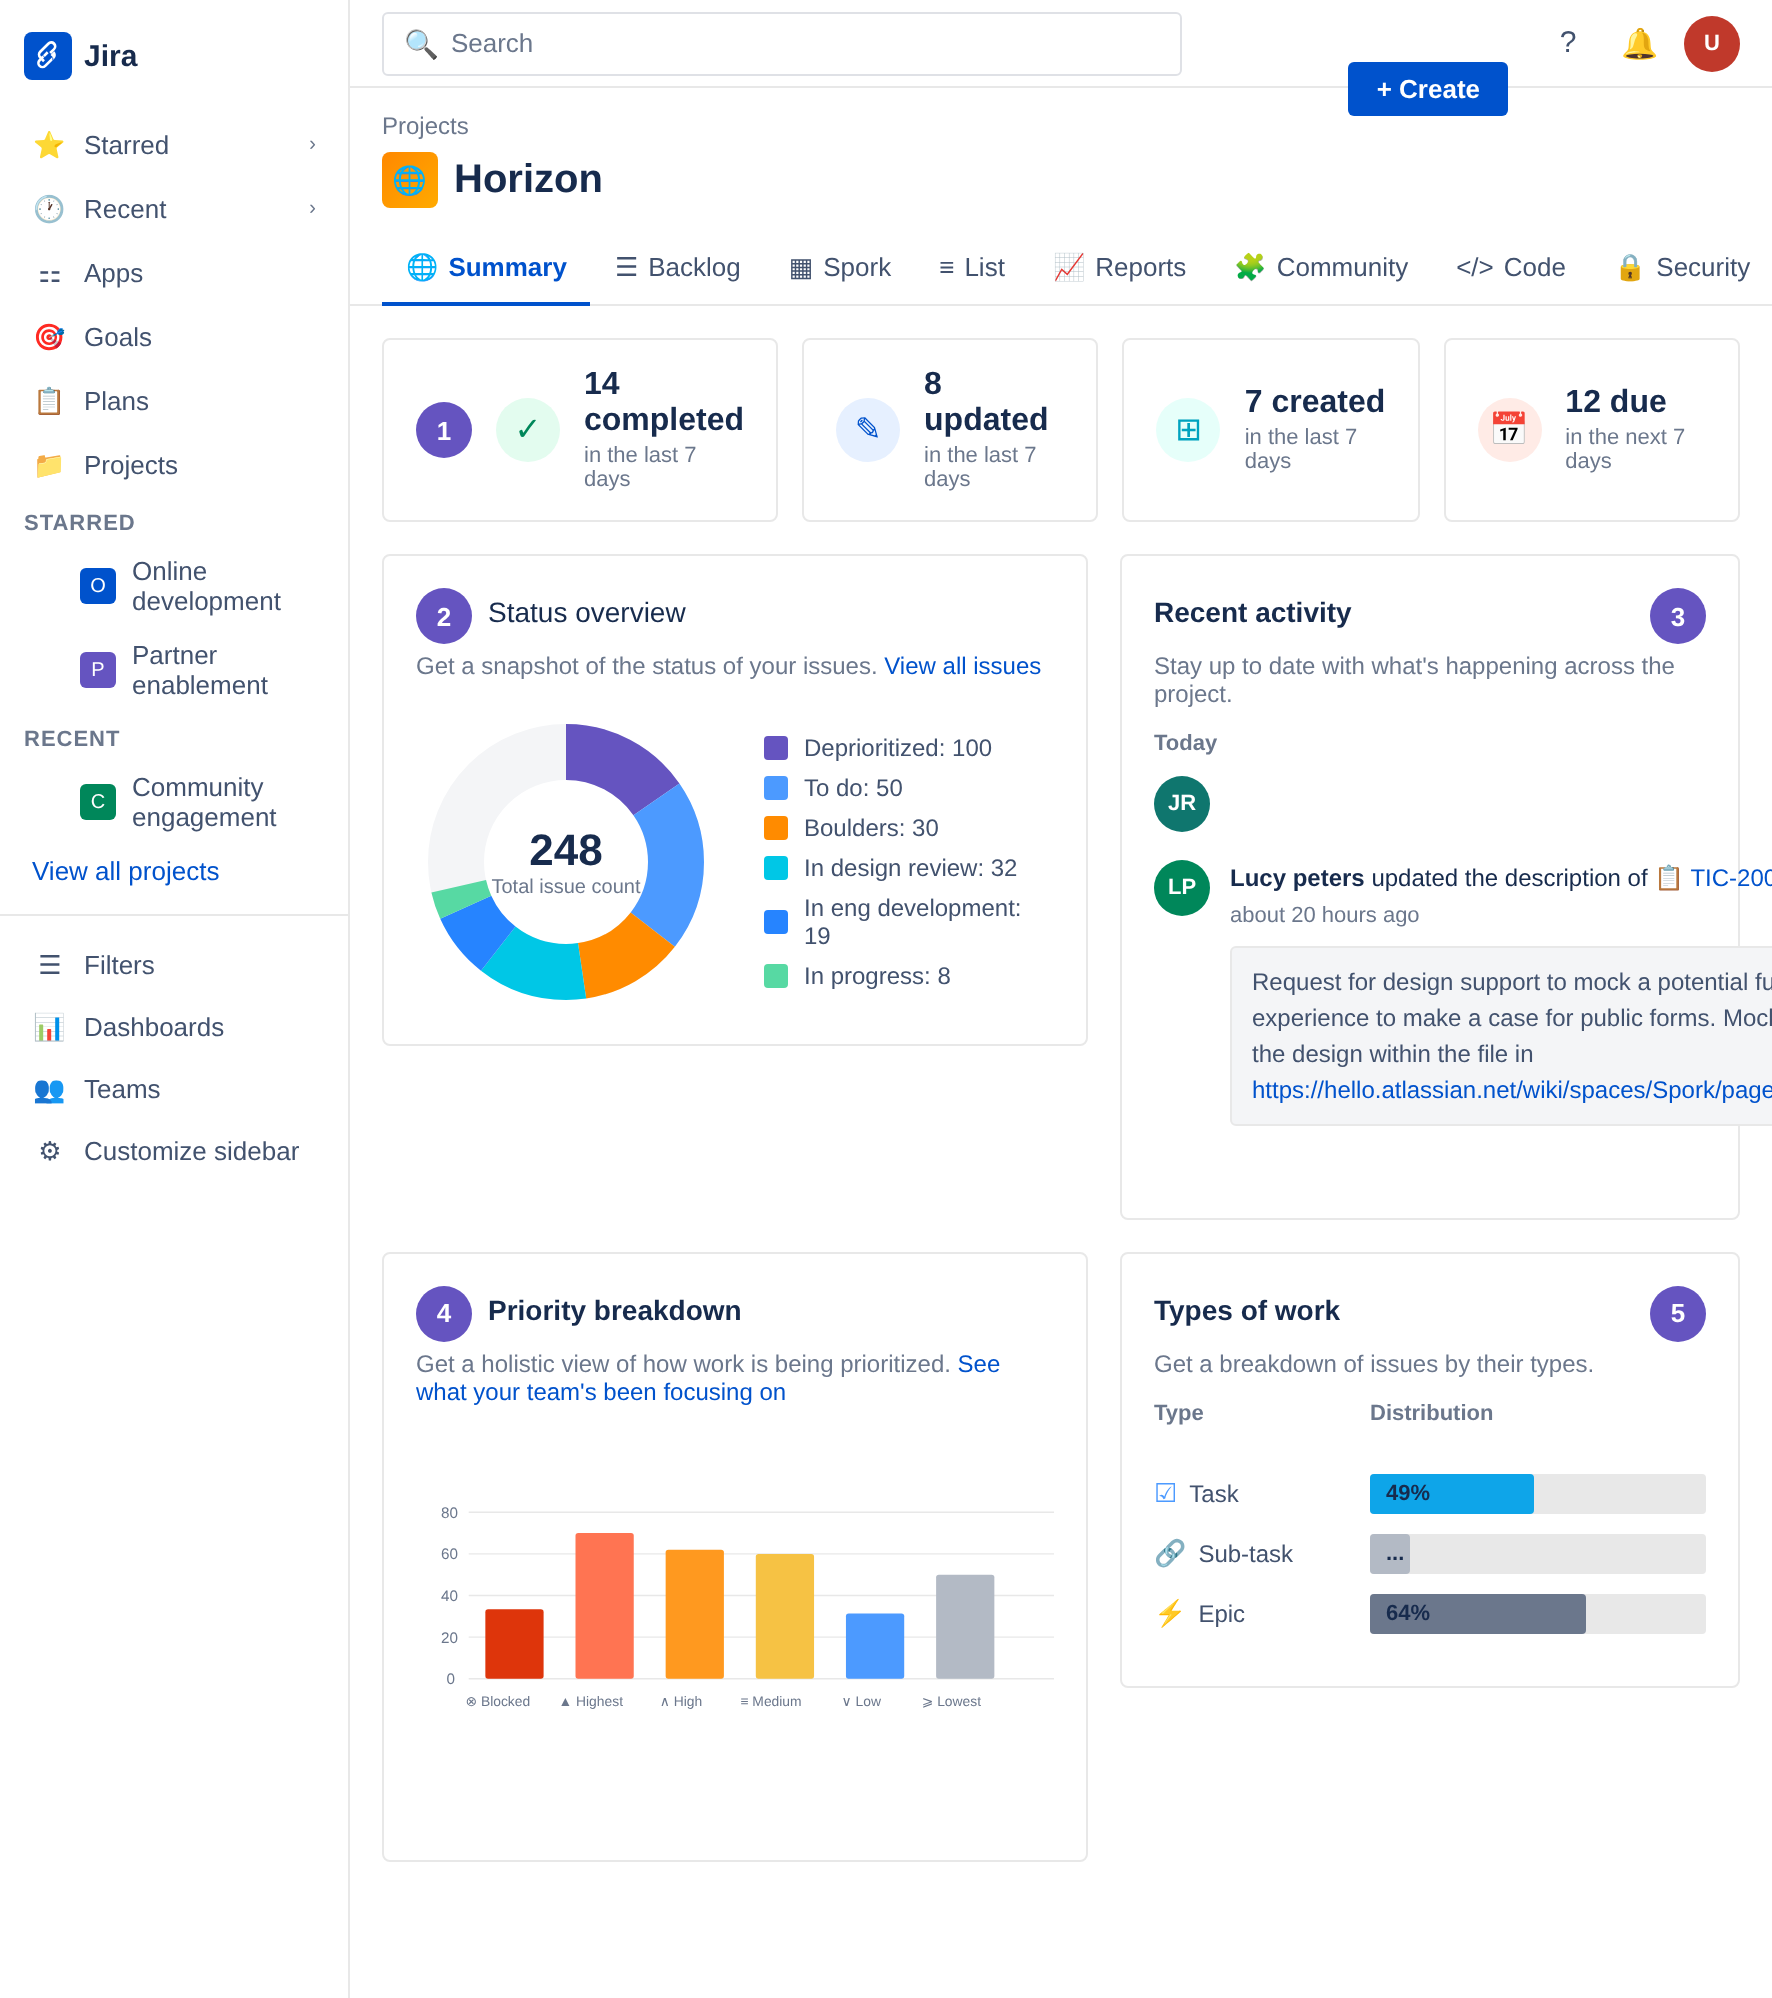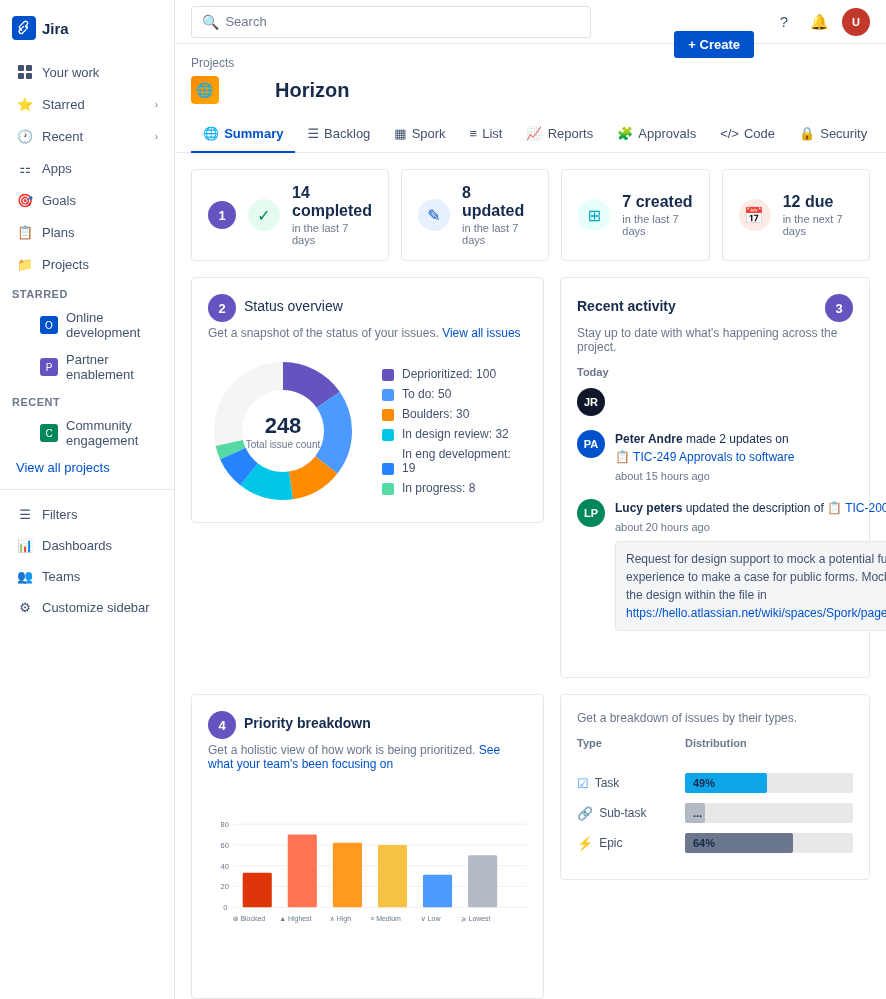--- a/index.html
+++ b/index.html
@@ -27,21 +27,21 @@
     .create-btn { background: #0052cc; color: white; border: none; border-radius: 3px; padding: 6px 14px; font-size: 13px; font-weight: 600; cursor: pointer; display: flex; align-items: flex-start; gap: 4px; margin-left: auto; margin-top: 45px; }
     .topbar-icons { display: flex; align-items: center; gap: 8px; margin-left: 8px; }
     .topbar-icon { width: 28px; height: 28px; display: flex; align-items: center; justify-content: center; border-radius: 50%; cursor: pointer; color: #42526e; font-size: 15px; }
     .avatar { width: 28px; height: 28px; border-radius: 50%; background: #c0392b; display: flex; align-items: center; justify-content: center; color: white; font-size: 11px; font-weight: 600; cursor: pointer; }
 
     
     .project-header { padding: 12px 16px 0; }
     .breadcrumb { color: #6b778c; font-size: 12px; margin-bottom: 6px; }
     .project-title { display: flex; align-items: center; gap: 8px; margin-bottom: 12px; }
     .project-title-icon { width: 28px; height: 28px; border-radius: 4px; background: linear-gradient(135deg, #ff8800, #ffaa00); display: flex; align-items: center; justify-content: center; font-size: 14px; }
-    .project-title h1 { font-size: 20px; font-weight: 700; color: #172b4d; margin-left: 48px; }
+    .project-title h1 { font-size: 20px; font-weight: 700; color: #172b4d; }
 
     
     .tabs { display: flex; align-items: center; border-bottom: 1px solid #e8e8e8; padding: 0 16px; gap: 0; }
     .tab { display: flex; align-items: center; gap: 5px; padding: 10px 12px; font-size: 13px; color: #42526e; cursor: pointer; border-bottom: 2px solid transparent; margin-bottom: -1px; white-space: nowrap; }
     .tab.active { color: #0052cc; border-bottom-color: #0052cc; font-weight: 600; }
     .tab-icon { font-size: 13px; }
 
     
     .content { padding: 16px; display: flex; flex-direction: column; gap: 16px; }
 
@@ -68,21 +68,21 @@
     .panel p { font-size: 12px; color: #6b778c; margin-bottom: 12px; }
     .panel a { color: #0052cc; text-decoration: none; }
 
     
     .chart-container { display: flex; align-items: center; gap: 24px; }
     .donut-wrapper { position: relative; width: 150px; height: 150px; flex-shrink: 0; }
     .donut-center { position: absolute; top: 50%; left: 50%; transform: translate(-50%, -50%); text-align: center; }
     .donut-center .count { font-size: 22px; font-weight: 700; color: #172b4d; }
     .donut-center .label { font-size: 10px; color: #6b778c; }
     .legend { display: flex; flex-direction: column; gap: 6px; }
-    .legend-item { display: flex; align-items: flex-end; gap: 8px; font-size: 12px; color: #42526e; }
+    .legend-item { display: flex; align-items: center; gap: 8px; font-size: 12px; color: #42526e; }
     .legend-dot { width: 12px; height: 12px; border-radius: 2px; flex-shrink: 0; }
 
     
     .bar-chart-area { padding: 8px 0; }
 
     
     .activity-date { font-size: 11px; font-weight: 600; color: #6b778c; margin-bottom: 10px; }
     .activity-item { display: flex; gap: 10px; margin-bottom: 14px; }
     .activity-avatar { width: 28px; height: 28px; border-radius: 50%; flex-shrink: 0; display: flex; align-items: center; justify-content: center; font-size: 11px; font-weight: 600; color: white; }
     .activity-body { flex: 1; font-size: 12px; color: #172b4d; line-height: 1.5; }
@@ -112,31 +112,20 @@
   <div class="sidebar-logo">
     <div class="sidebar-logo-icon">
       <svg width="16" height="16" viewBox="0 0 24 24" fill="white">
           <path d="M11.53 2.06L5.47 8.12a4 4 0 000 5.66l2.83 2.83 1.41-1.41-2.83-2.83a2 2 0 010-2.83l6.06-6.06a2 2 0 012.83 2.83L12.94 9l1.41 1.41 2.83-2.83a4 4 0 000-5.66 4 4 0 00-5.65.14zm.94 7.88l-2.83 2.83-1.41-1.41 2.83-2.83 1.41 1.41zm2.83 2.83l-6.06 6.06a2 2 0 01-2.83-2.83L9.24 13l-1.41-1.41-2.83 2.83a4 4 0 000 5.66 4 4 0 005.66 0l6.06-6.06a4 4 0 000-5.66l-2.83 2.83 1.41 1.41a2 2 0 010 2.83z"></path>
         </svg>
     </div>
     <span class="sidebar-logo-text">Jira</span>
   </div>
 
   <div class="sidebar-item">
-    <div class="sidebar-icon">
-      <svg width="16" height="16" viewBox="0 0 16 16" fill="#42526e">
-          <rect x="1" y="1" width="6" height="6" rx="1"></rect>
-          <rect x="9" y="1" width="6" height="6" rx="1"></rect>
-          <rect x="1" y="9" width="6" height="6" rx="1"></rect>
-          <rect x="9" y="9" width="6" height="6" rx="1"></rect>
-        </svg>
-    </div>
-    <span>Your work</span>
-  </div>
-  <div class="sidebar-item">
     <div class="sidebar-icon">⭐</div>
     <span>Starred</span>
     <span class="chevron">›</span>
   </div>
   <div class="sidebar-item">
     <div class="sidebar-icon">🕐</div>
     <span>Recent</span>
     <span class="chevron">›</span>
   </div>
   <div class="sidebar-item">
@@ -242,21 +231,21 @@
     <div class="tab">
       <span class="tab-icon">≡</span>
       <span>List</span>
     </div>
     <div class="tab">
       <span class="tab-icon">📈</span>
       <span>Reports</span>
     </div>
     <div class="tab">
       <span class="tab-icon">🧩</span>
-      <span>Approvals</span>
+      <span>Community</span>
     </div>
     <div class="tab">
       <span class="tab-icon">&lt;/&gt;</span>
       <span>Code</span>
     </div>
     <div class="tab">
       <span class="tab-icon">🔒</span>
       <span>Security</span>
     </div>
 
@@ -365,31 +354,23 @@
       <div class="col-right">
         <div class="panel" style="height:calc(100% - 0px);">
           <div style="display:flex;align-items:center;gap:8px;margin-bottom:4px;">
             <h2>Recent activity</h2>
             <div class="step-badge" style="margin-left:auto;">3</div>
           </div>
           <p>Stay up to date with what's happening across the project.</p>
           <div class="activity-date">Today</div>
 
           <div class="activity-item">
-            <div class="activity-avatar" style="background:#0f172a;">JR</div>
-          </div>
-
-          <div class="activity-item">
-            <div class="activity-avatar" style="background:#0052cc;">PA</div>
-            <div class="activity-body">
-              <span><strong>Peter Andre</strong> made 2 updates on </span>
-              <a class="activity-link">📋 TIC-249 Approvals to software</a>
-              <div class="activity-time">about 15 hours ago</div>
-            </div>
-          </div>
+            <div class="activity-avatar" style="background:#0f766e;">JR</div>
+          </div>
+
 
           <div class="activity-item">
             <div class="activity-avatar" style="background:#00875a;">LP</div>
             <div class="activity-body">
               <span><strong>Lucy peters</strong> updated the description of </span>
               <a class="activity-link">📋 TIC-200 Budget tools</a>
               <div class="activity-time">about 20 hours ago</div>
               <div class="activity-note">
                 Request for design support to mock a potential future experience to make a case for public forms. Mocks included for the design within the file in <a class="activity-link">https://hello.atlassian.net/wiki/spaces/Spork/pages/4259087133/</a>
               </div>
@@ -441,20 +422,24 @@
               <text x="256" y="148" font-size="10" fill="#6b778c" text-anchor="middle">≡ Medium</text>
               <text x="321" y="148" font-size="10" fill="#6b778c" text-anchor="middle">∨ Low</text>
               <text x="386" y="148" font-size="10" fill="#6b778c" text-anchor="middle">⩾ Lowest</text>
             </svg>
           </div>
         </div>
       </div>
 
       <div class="col-right">
         <div class="panel">
+          <div style="display:flex;align-items:center;gap:8px;margin-bottom:4px;">
+            <h2>Types of work</h2>
+            <div class="step-badge" style="margin-left:auto;">5</div>
+          </div>
           <p>Get a breakdown of issues by their types.</p>
           <div class="types-table">
             <div class="types-header">
               <div class="col-type">Type</div>
               <div class="col-dist">Distribution</div>
             </div>
             <div class="types-row">
               <div class="col-type">
                 <span class="type-icon" style="color:#4c9aff;">☑</span>
                 <span>Task</span>

